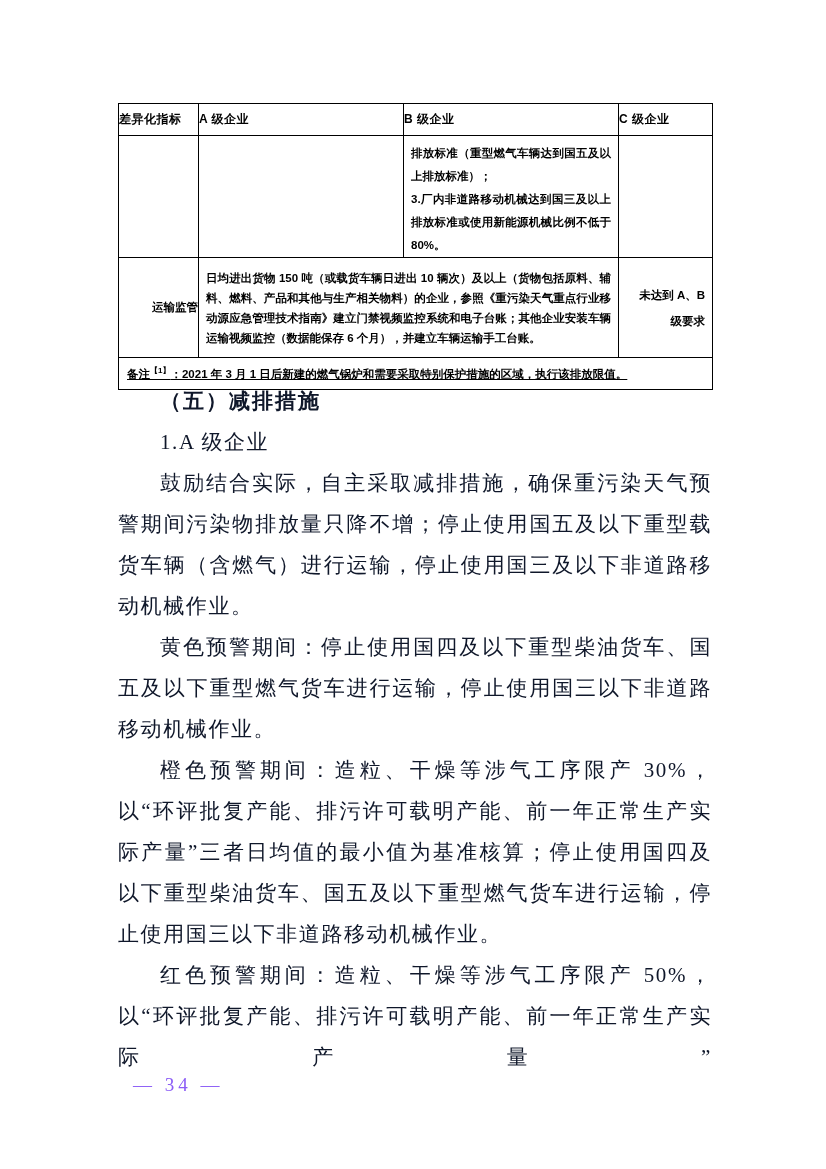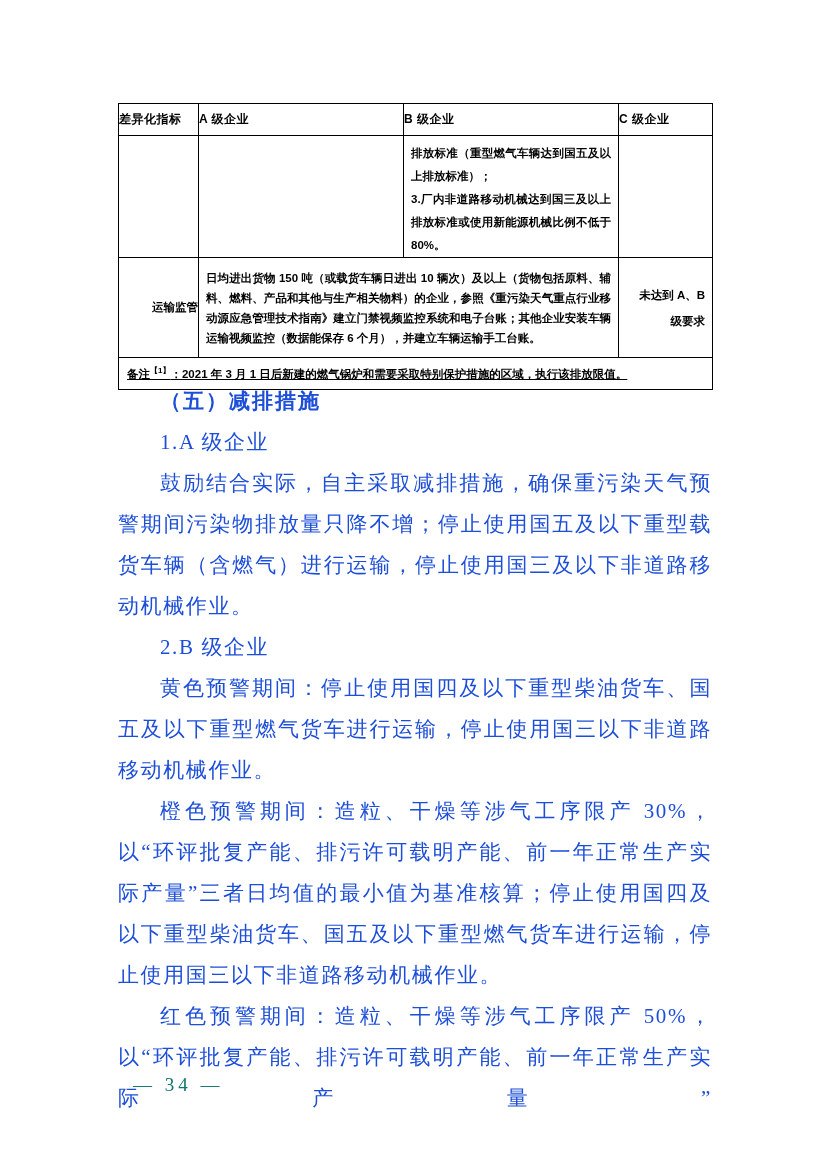--- a/index.html
+++ b/index.html
@@ -75,36 +75,36 @@
   
   .doc-body {
     position: absolute;
     left: 118px;
     top: 381px;
     width: 594px;
     font-family: "Liberation Serif", serif;
     font-size: 21px;
     line-height: 41px;
     letter-spacing: 1.6px;
-    color: #1d4ed8;
+    color: #0f172a;
   }
   .doc-body p { margin: 0; text-indent: 2em; }
   .para { text-align: justify; }
   .para-cont { text-align: justify; text-align-last: justify; }
   .sec-heading { font-weight: 600; letter-spacing: 2px; }
 
   
   .page-footer {
     position: absolute;
     left: 133px;
     top: 1074px;
     font-family: "Liberation Serif", serif;
     font-size: 19px;
     letter-spacing: 4px;
-    color: #0f766e;
+    color: #8b5cf6;
   }
 </style>
 </head>
 <body>
 
 <div class="page">
 
   <table class="doc-table">
     <colgroup>
       <col style="width:80px">
@@ -140,21 +140,20 @@
           <span>备注</span><sup>【1】</sup><span>：2021 年 3 月 1 日后新建的燃气锅炉和需要采取特别保护措施的区域，执行该排放限值。</span>
         </td>
       </tr>
     </tbody>
   </table>
 
   <div class="doc-body">
     <p class="sec-heading">（五）减排措施</p>
     <p>1.A 级企业</p>
     <p class="para">鼓励结合实际，自主采取减排措施，确保重污染天气预警期间污染物排放量只降不增；停止使用国五及以下重型载货车辆（含燃气）进行运输，停止使用国三及以下非道路移动机械作业。</p>
-    <p>2.B 级企业</p>
     <p class="para">黄色预警期间：停止使用国四及以下重型柴油货车、国五及以下重型燃气货车进行运输，停止使用国三以下非道路移动机械作业。</p>
     <p class="para">橙色预警期间：造粒、干燥等涉气工序限产 30%，以“环评批复产能、排污许可载明产能、前一年正常生产实际产量”三者日均值的最小值为基准核算；停止使用国四及以下重型柴油货车、国五及以下重型燃气货车进行运输，停止使用国三以下非道路移动机械作业。</p>
     <p class="para para-cont">红色预警期间：造粒、干燥等涉气工序限产 50%，以“环评批复产能、排污许可载明产能、前一年正常生产实际产量”</p>
   </div>
 
   <div class="page-footer">— 34 —</div>
 
 </div>
 
 </body></html>

